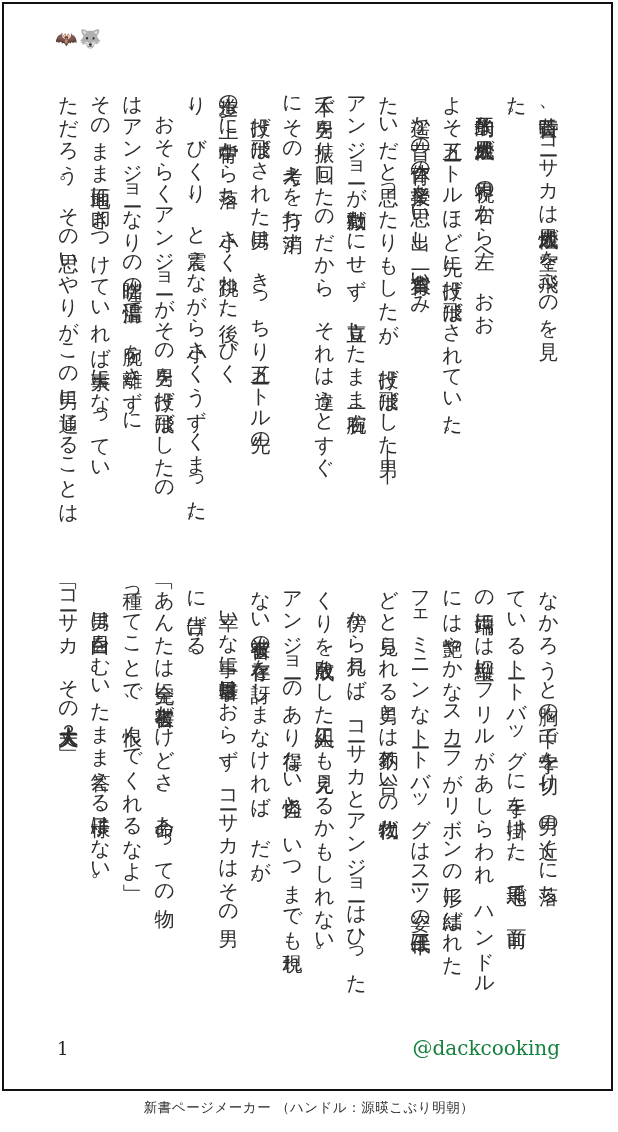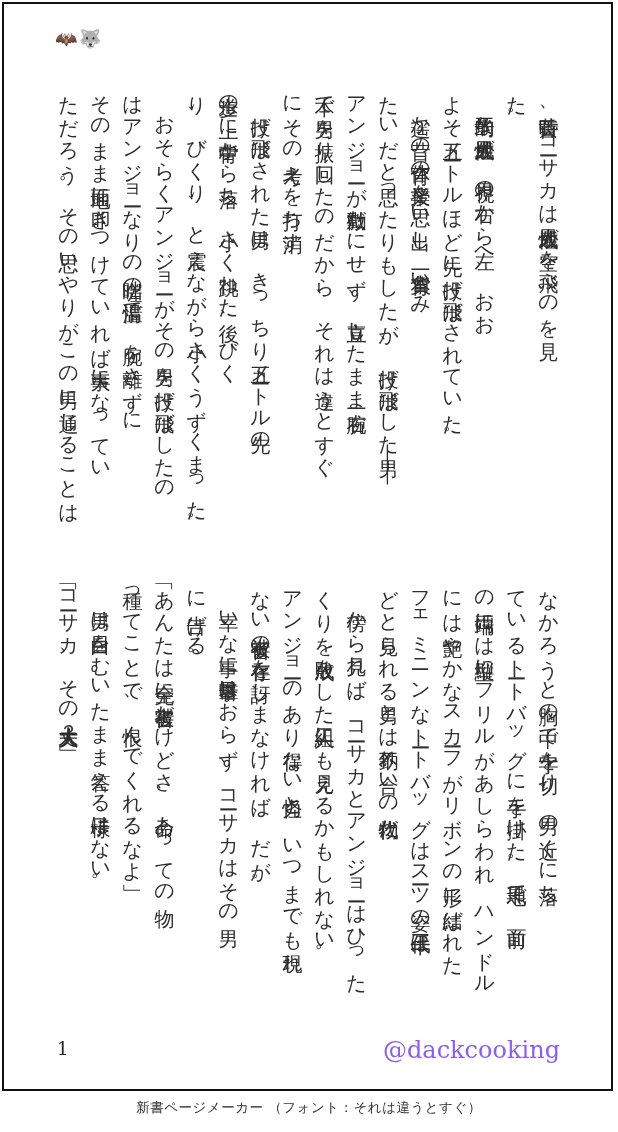--- a/index.html
+++ b/index.html
@@ -47,22 +47,22 @@
   }
   .page-number {
     position: absolute;
     left: 53px; top: 1034px;
     font-size: 18px;
     color: #222222;
   }
   .credit {
     position: absolute;
     right: 51px; top: 1032px;
-    font-size: 24px;
-    color: #8b5cf6;
+    font-size: 20px;
+    color: #15803d;
   }
   .caption {
     position: absolute;
     left: 0; top: 1099px;
     width: 618px;
     text-align: center;
     font-size: 13.5px;
     letter-spacing: 0.5px;
     color: #333333;
   }
@@ -115,15 +115,15 @@
         <div class="tline">　男は白目をむいたまま答える様子はない。</div>
         <div class="tline">「コーサカ、その人大丈夫？」</div>
       </div>
 
     <div class="page-number">1</div>
 
     <div class="credit">@dackcooking</div>
 
   </div>
 
-  <div class="caption">新書ページメーカー （フォント：それは違うとすぐ）</div>
+  <div class="caption">新書ページメーカー （ハンドル：源暎こぶり明朝）</div>
 
 </div>
 
 </body></html>

